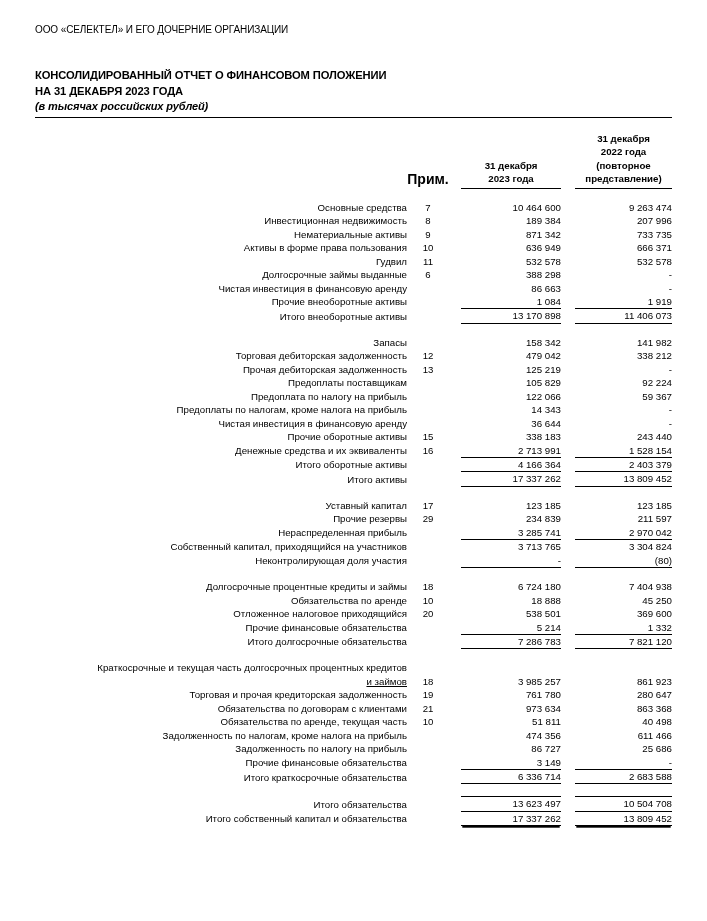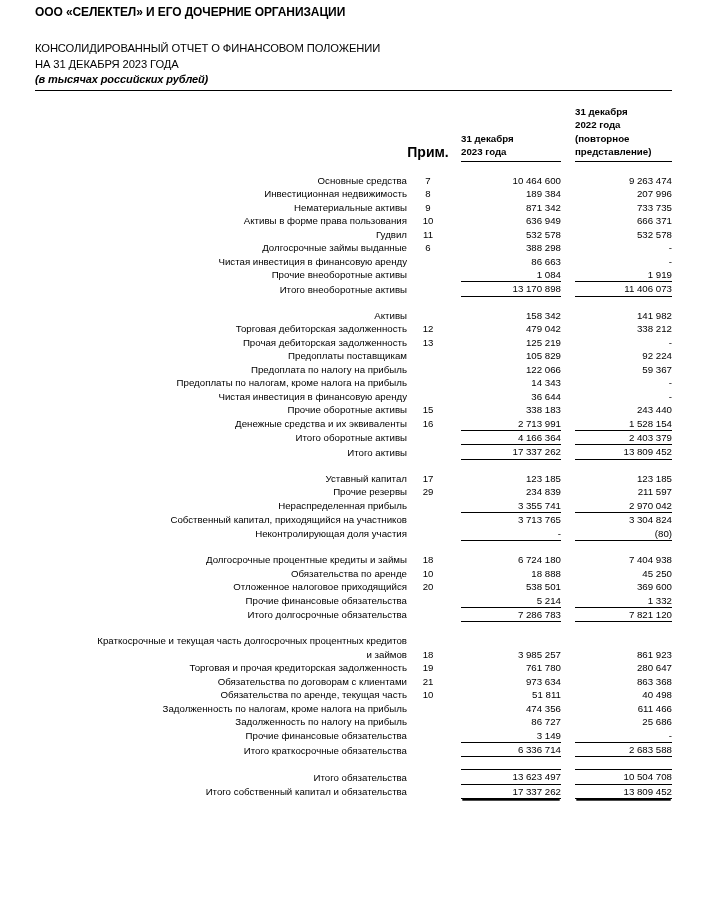--- a/index.html
+++ b/index.html
@@ -18,32 +18,32 @@
     position: relative;
     width: 707px;
     height: 921px;
     box-sizing: border-box;
     padding: 0 35px;
     overflow: hidden;
   }
 
   
   .doc-title {
-    font-size: 12px;
-    font-weight: bold;
+    font-size: 10px;
+    font-weight: normal;
     letter-spacing: -0.1px;
-    padding-top: 5px;
+    padding-top: 22px;
     line-height: 15px;
   }
   .report-title {
     font-size: 11.2px;
-    font-weight: normal;
+    font-weight: bold;
     line-height: 15.5px;
     letter-spacing: -0.1px;
-    margin-top: 21px;
+    margin-top: 31px;
   }
   .units {
     font-size: 11px;
     font-weight: bold;
     font-style: italic;
     line-height: 15px;
     letter-spacing: -0.1px;
   }
   .title-rule {
     border-top: 1.4px solid #000;
@@ -70,20 +70,21 @@
   col.c-cur    { width: 100px; }
   col.c-gap2   { width: 14px; }
   col.c-prev   { width: 97px; }
 
   td.label { text-align: right; }
   td.note  { text-align: center; font-size: 9.6px; }
   td.num   { text-align: right; font-size: 9.7px; padding-right: 0px; }
 
   
   .hdr-cell {
+    text-align: center;
     font-weight: bold;
     font-size: 9.7px;
     line-height: 12.4px;
     vertical-align: bottom;
     white-space: normal;
   }
   .hdr-note {
     text-align: center;
     font-weight: bold;
     font-size: 14px;
@@ -100,21 +101,21 @@
   td.rule-top { border-top: 1.3px solid #000; }
   td.rule-bot { border-bottom: 1.3px solid #000; }
   td.rule-dbl {
     border-bottom: 1.3px solid #000;
     box-shadow: 0 3px 0 -1.3px #000;
   }
 
   tr.spacer td { height: 12px; line-height: 12px; }
   tr.header-gap td { height: 14px; line-height: 14px; }
 
-  .indent { padding-left: 11px; display: inline-block; }
+  .indent { padding-left: 11px; display: inline-block; text-decoration: underline; }
 </style>
 </head>
 <body>
 
 <div id="page">
 
   <div class="doc-title">ООО «СЕЛЕКТЕЛ» И ЕГО ДОЧЕРНИЕ ОРГАНИЗАЦИИ</div>
 
   <div class="report-title">
     <div>КОНСОЛИДИРОВАННЫЙ ОТЧЕТ О ФИНАНСОВОМ ПОЛОЖЕНИИ</div>
@@ -245,21 +246,21 @@
       <tr class="spacer">
         <td></td>
           <td></td>
           <td></td>
         <td></td>
           <td></td>
           <td></td>
       </tr>
 
       <tr>
-        <td class="label">Активы</td>
+        <td class="label">Запасы</td>
         <td class="note"></td>
           <td></td>
         <td class="num">158 342</td>
           <td></td>
         <td class="num">141 982</td>
       </tr>
       <tr>
         <td class="label">Торговая дебиторская задолженность</td>
         <td class="note">12</td>
           <td></td>
@@ -362,21 +363,21 @@
         <td class="note">29</td>
           <td></td>
         <td class="num">234 839</td>
           <td></td>
         <td class="num">211 597</td>
       </tr>
       <tr>
         <td class="label">Нераспределенная прибыль</td>
         <td class="note"></td>
           <td></td>
-        <td class="num rule-bot">3 355 741</td>
+        <td class="num rule-bot">3 285 741</td>
           <td></td>
         <td class="num rule-bot">2 970 042</td>
       </tr>
       <tr class="total">
         <td class="label">Собственный капитал, приходящийся на участников</td>
         <td class="note"></td>
           <td></td>
         <td class="num">3 713 765</td>
           <td></td>
         <td class="num">3 304 824</td>

